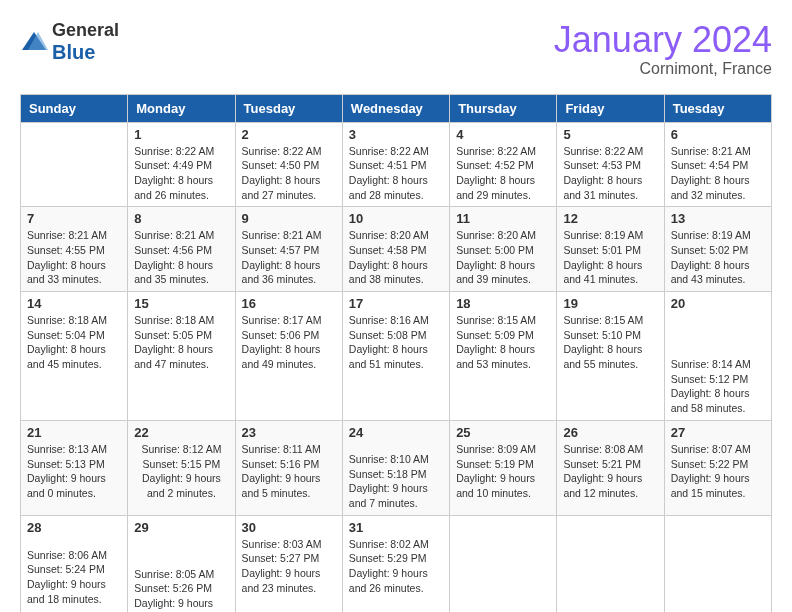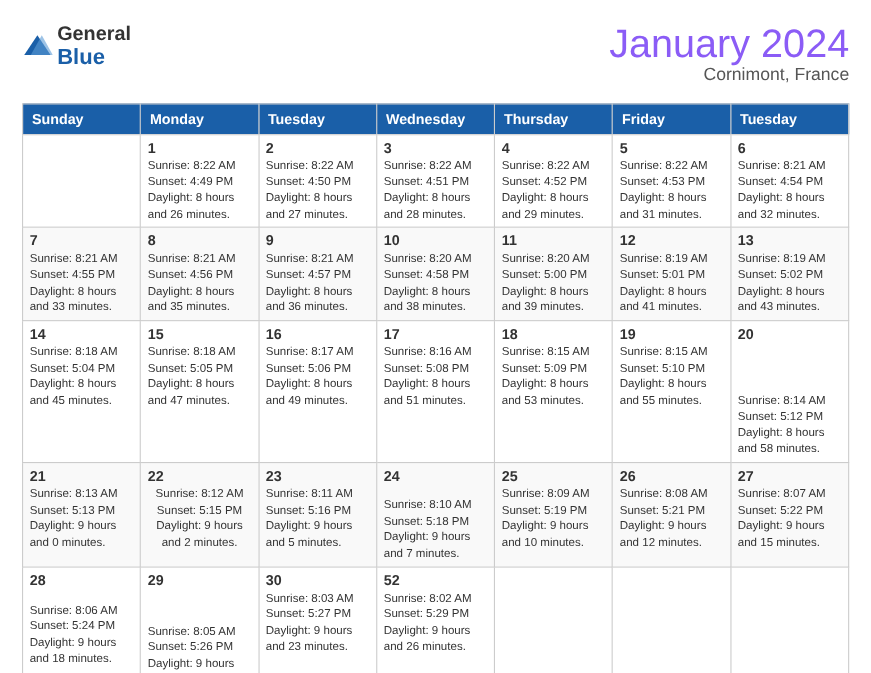--- a/index.html
+++ b/index.html
@@ -339,21 +339,21 @@
 and 20 minutes.</div>
         </td>
         <td>
           <span class="day-number">30</span>
           <div class="day-info" style="white-space: pre-line;">Sunrise: 8:03 AM
 Sunset: 5:27 PM
 Daylight: 9 hours
 and 23 minutes.</div>
         </td>
         <td>
-          <span class="day-number">52</span>
+          <span class="day-number">31</span>
           <div class="day-info" style="white-space: pre-line;">Sunrise: 8:02 AM
 Sunset: 5:29 PM
 Daylight: 9 hours
 and 26 minutes.</div>
         </td>
         <td class="empty-cell"></td>
         <td class="empty-cell"></td>
         <td class="empty-cell"></td>
       </tr>
     </tbody>

